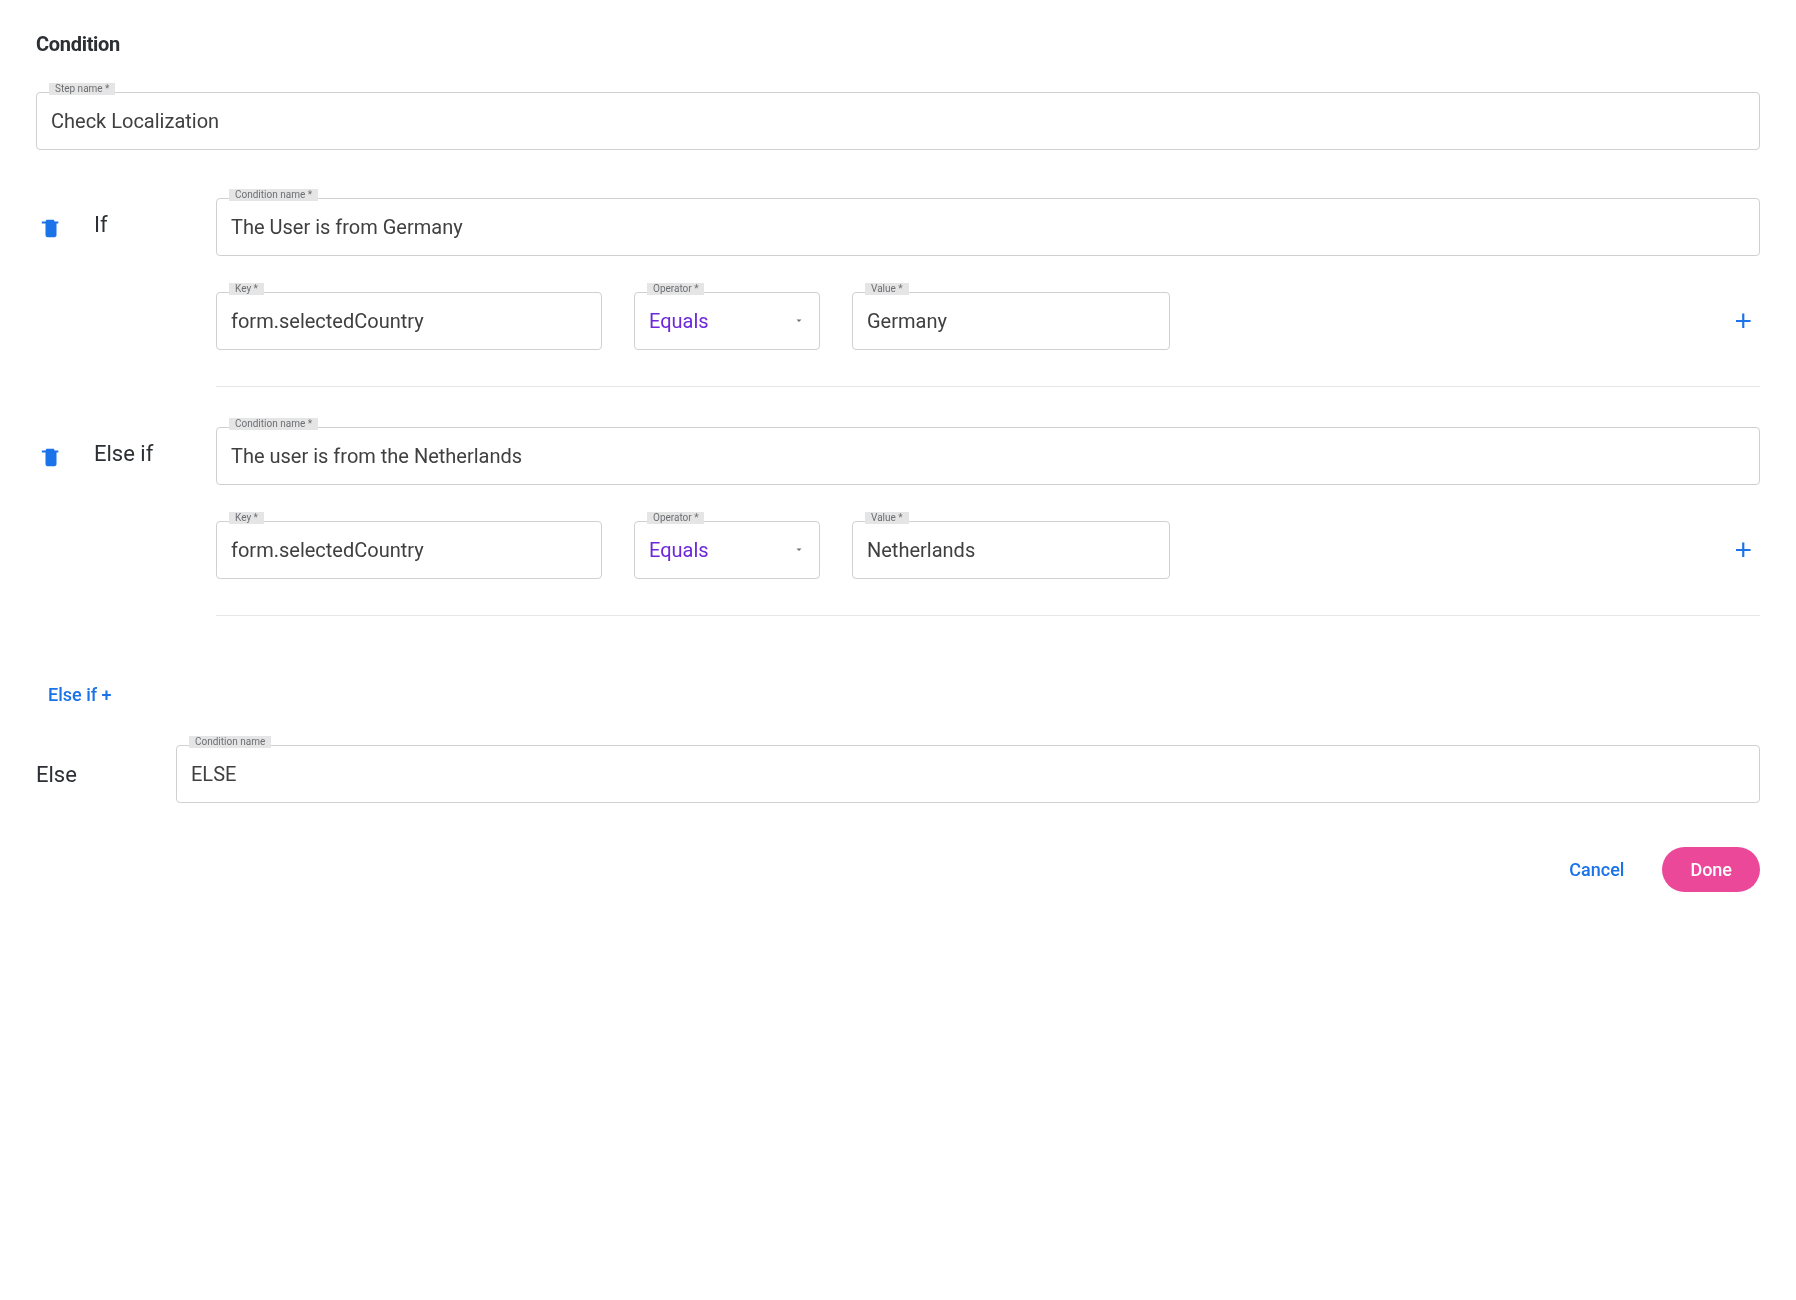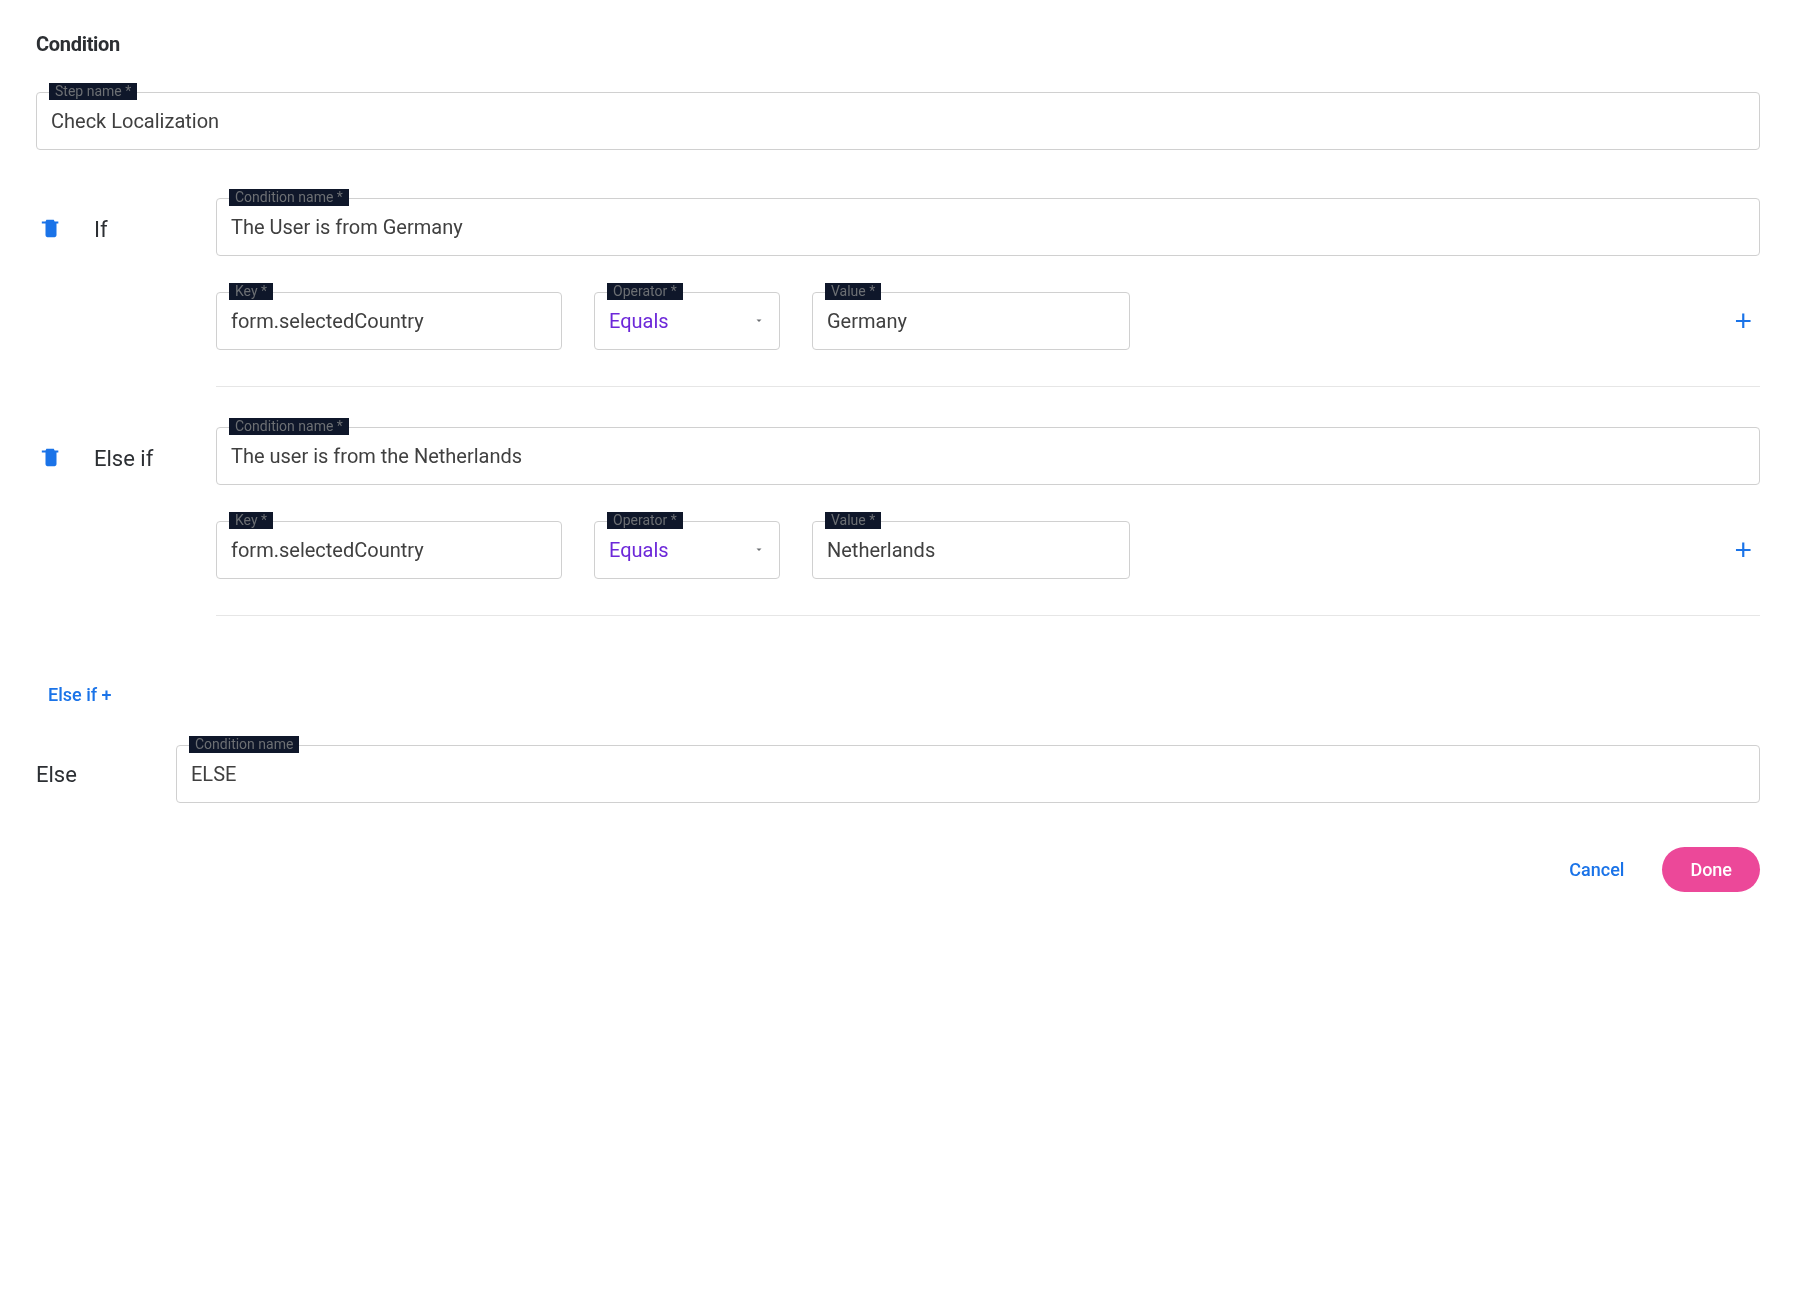--- a/index.html
+++ b/index.html
@@ -23,23 +23,23 @@
     .field-wrapper {
       position: relative;
       border: 1px solid #d0d0d0;
       border-radius: 4px;
       background: #fff;
     }
     .field-label {
       position: absolute;
       top: -10px;
       left: 12px;
-      background: #0f172a;
+      background: #e5e5e5;
       padding: 0 6px;
-      font-size: 14px;
+      font-size: 10px;
       color: #6c6f73;
       line-height: 1.2;
       white-space: nowrap;
     }
     .field-input {
       width: 100%;
       border: none;
       outline: none;
       background: transparent;
       font-size: 20px;
@@ -71,21 +71,20 @@
       margin-bottom: 48px;
     }
     .condition-block {
       display: flex;
       align-items: flex-start;
       gap: 0;
       margin-bottom: 28px;
     }
     .block-left {
       display: flex;
-      align-items: center;
       gap: 28px;
       width: 180px;
       flex: 0 0 180px;
       padding-top: 14px;
     }
     .trash-btn {
       background: none;
       border: none;
       cursor: pointer;
       color: #1a73e8;
@@ -104,21 +103,21 @@
     }
     .rules-row {
       display: flex;
       gap: 32px;
       align-items: center;
       margin-top: 36px;
     }
     .rules-row .field-wrapper {
       flex: 0 0 auto;
     }
-    .rules-row .key-field { width: 346px; }
+    .rules-row .key-field { width: 386px; }
     .rules-row .op-field { width: 186px; }
     .rules-row .val-field { width: 318px; }
     .plus-btn {
       background: none;
       border: none;
       cursor: pointer;
       color: #1a73e8;
       font-size: 30px;
       line-height: 1;
       padding: 4px 8px;

